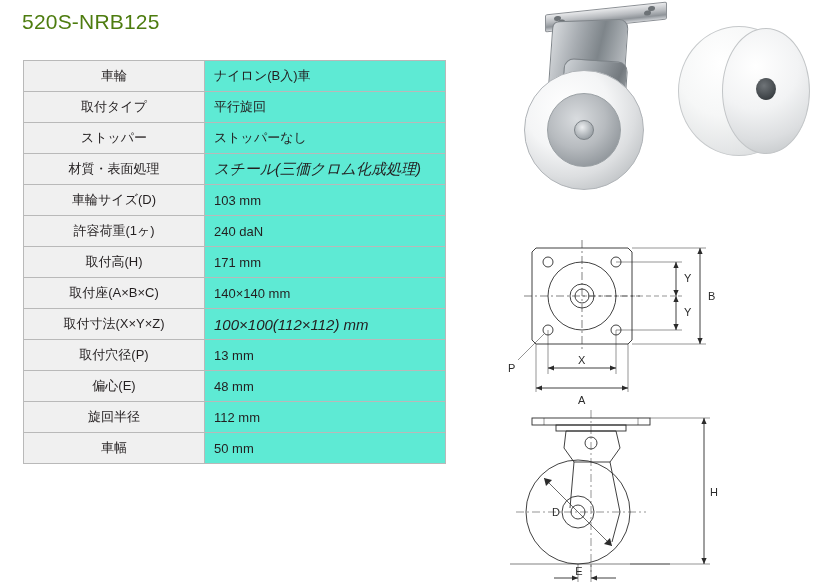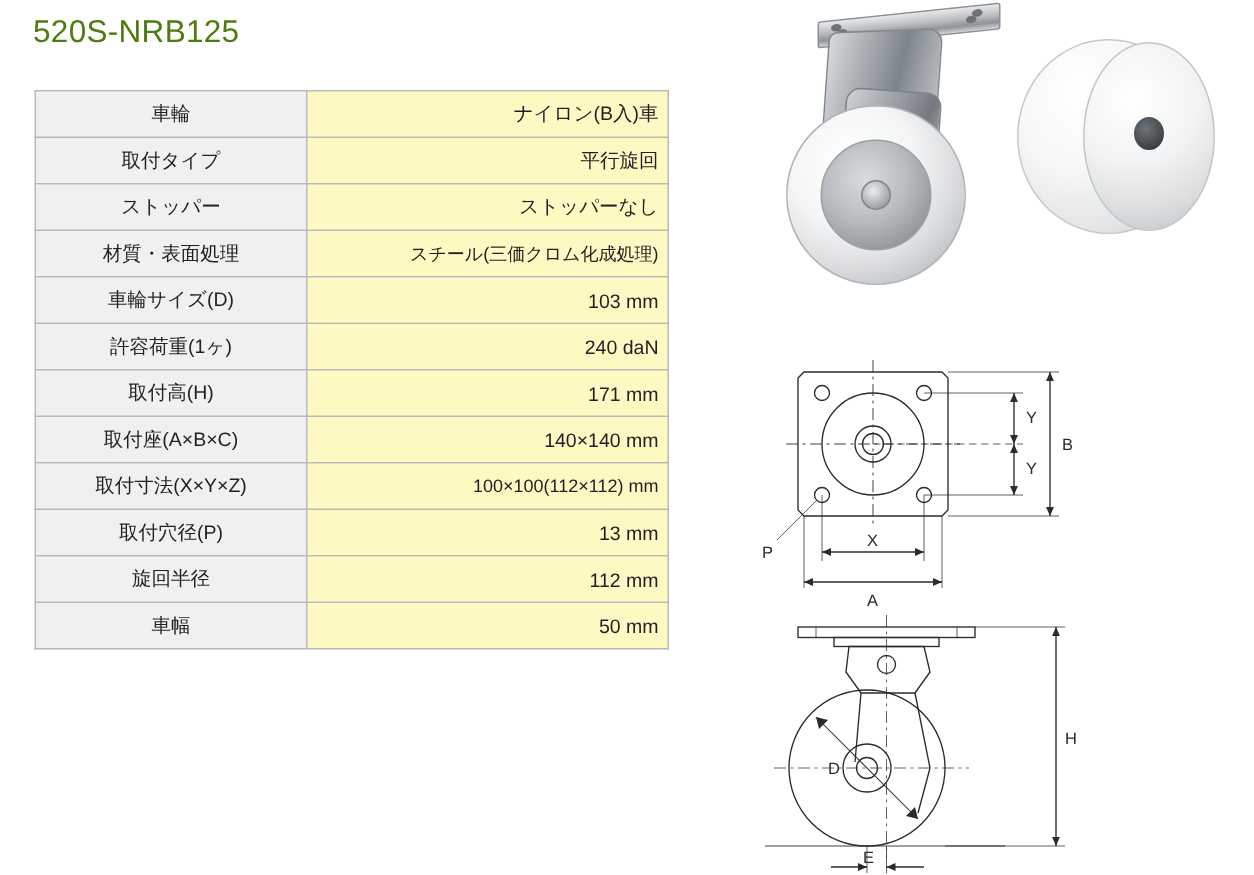--- a/index.html
+++ b/index.html
@@ -39,27 +39,28 @@
     vertical-align: middle;
   }
   #spec-table td.label {
     width: 168px;
     background: #f0f0f0;
     text-align: center;
     color: #231f20;
     font-size: 13px;
   }
   #spec-table td.value {
-    background: #fef9c3;
-    text-align: right;
+    background: #5eead4;
+    text-align: left;
     padding-left: 9px;
     font-size: 13px;
   }
   #spec-table td.value.small {
-    font-size: 12px;
+    font-size: 15px;
+    font-style: italic;
   }
   .link-mark {
     color: #d1382a;
     font-size: 10px;
     margin-right: 1px;
     vertical-align: 1px;
   }
   .link-text {
     color: #231f20;
   }
@@ -244,20 +245,24 @@
       <td class="label">取付座(A×B×C)</td>
       <td class="value">140×140 mm</td>
     </tr>
     <tr>
       <td class="label">取付寸法(X×Y×Z)</td>
       <td class="value small">100×100(112×112) mm</td>
     </tr>
     <tr>
       <td class="label">取付穴径(P)</td>
       <td class="value">13 mm</td>
+    </tr>
+    <tr>
+      <td class="label">偏心(E)</td>
+      <td class="value">48 mm</td>
     </tr>
     <tr>
       <td class="label">旋回半径</td>
       <td class="value">112 mm</td>
     </tr>
     <tr>
       <td class="label">車幅</td>
       <td class="value">50 mm</td>
     </tr>
   </tbody>

